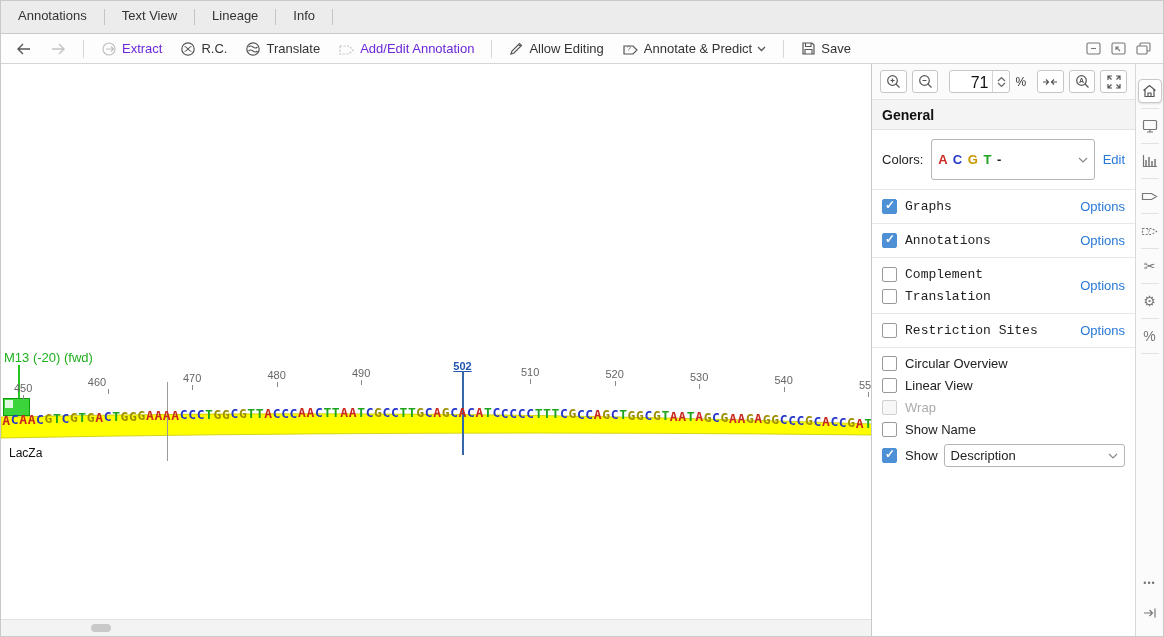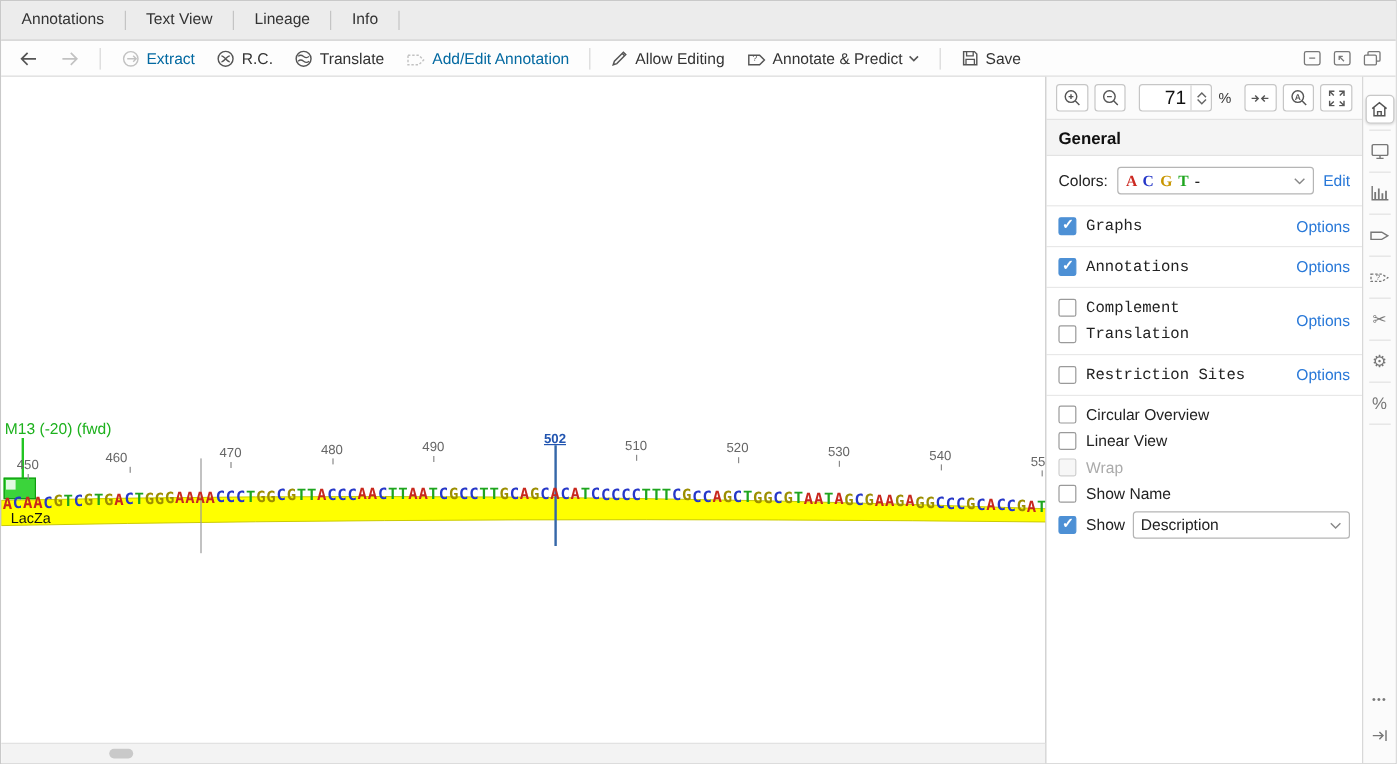--- a/index.html
+++ b/index.html
@@ -8,58 +8,58 @@
 
   
   .tabbar { height:33px; background:#ececec; display:flex; align-items:flex-end; border-bottom:1px solid #c9c9c9; }
   .tab { height:33px; line-height:31px; padding:0 17px; font-size:13px; color:#333; position:relative; cursor:default; }
   .tab.active { background:#fff; font-weight:bold; border-left:1px solid #c9c9c9; border-right:1px solid #c9c9c9; border-top:2px solid #b94b3c; margin-left:8px; margin-bottom:-1px; border-bottom:1px solid #fff; }
   .tab-div { width:1px; height:16px; background:#c4c4c4; align-self:center; }
 
   
   .toolbar { height:30px; background:#fdfdfd; border-bottom:1px solid #d5d5d5; display:flex; align-items:center; font-size:13px; color:#333; padding:0 8px; gap:4px; }
   .tbtn { display:flex; align-items:center; gap:5px; padding:3px 7px; border-radius:3px; white-space:nowrap; }
-  .tbtn.disabled { color:#0369a1; }
+  .tbtn.disabled { color:#6d28d9; }
   .tsep { width:1px; height:18px; background:#d8d8d8; margin:0 6px; }
   .tspacer { flex:1; }
   .winicons { display:flex; gap:10px; margin-right:4px; }
   .icon { display:inline-flex; align-items:center; justify-content:center; }
 
   
   .main { flex:1; display:flex; min-height:0; }
 
   
   .canvas { width:873px; position:relative; background:#fff; border-right:1px solid #c9c9c9; overflow:hidden; }
   .m13-label { position:absolute; left:3px; top:286px; color:#1db11d; font-size:13px; white-space:nowrap; }
   .m13-stem { position:absolute; left:17px; top:301px; width:2px; height:34px; background:#22c522; }
   .m13-box { position:absolute; left:2px; top:334px; width:27px; height:18px; background:#3bd43b; border:1.5px solid #0f9c0f; }
   .m13-box .inner { position:absolute; left:1px; top:1px; width:8px; height:8px; background:rgba(255,255,255,.85); }
   .ruler-label { position:absolute; font-size:11px; color:#666; transform:translateX(-50%); }
   .ruler-tick { position:absolute; width:1px; height:5px; background:#8a8a8a; }
   .cursor-label { position:absolute; font-size:11px; font-weight:bold; color:#2255b0; transform:translateX(-50%); text-decoration:underline; }
   .cursor-line { position:absolute; width:2px; background:#3567a8; }
   .marker-line { position:absolute; width:1px; background:#9a9a9a; }
   .base { position:absolute; width:10px; font-size:13px; font-weight:bold; text-align:center; font-family:"DejaVu Sans Mono","Liberation Mono",monospace; }
-  .lacza-label { position:absolute; left:8px; top:361px; font-size:12px; color:#111; }
+  .lacza-label { position:absolute; left:8px; top:382px; font-size:12px; color:#111; }
   .hscroll { position:absolute; left:0; bottom:0; width:872px; height:17px; background:#f3f3f3; border-top:1px solid #e2e2e2; }
   .hthumb { position:absolute; left:90px; top:4px; width:20px; height:8px; background:#c9c9c9; border-radius:4px; }
 
   
   .panel { width:263px; display:flex; flex-direction:column; background:#fff; font-size:13px; color:#222; }
   .zoomrow { height:36px; display:flex; align-items:center; gap:5px; padding:0 8px; background:#fbfbfb; border-bottom:1px solid #e3e3e3; }
   .zbtn { width:27px; height:23px; background:#fff; border:1px solid #c6c6c6; border-radius:3px; display:flex; align-items:center; justify-content:center; }
   .spinner { width:62px; height:23px; border:1px solid #c6c6c6; border-radius:3px; background:#fff; display:flex; margin-left:6px; }
   .spinner .val { flex:1; text-align:right; padding:3px 4px 0 0; font-size:16px; color:#111; }
   .spinner .arrows { width:17px; border-left:1px solid #d5d5d5; display:flex; flex-direction:column; align-items:center; justify-content:center; }
   .pct { font-size:12px; color:#333; margin-right:6px; }
   .phead { height:30px; display:flex; align-items:center; padding:0 10px; font-size:14px; font-weight:bold; color:#111; background:#f4f4f4; border-bottom:1px solid #e3e3e3; }
   .prow { display:flex; align-items:center; padding:9px 10px; border-bottom:1px solid #e8e8e8; }
   .prow .grow { flex:1;font-family:Liberation Mono, monospace; }
   .link { color:#2878d8; font-size:13px; }
-  .cselect { flex:1; height:23px; border:1px solid #b5b5b5; border-radius:3px; background:#fff; display:flex; align-items:center; padding:0 6px; margin:0 8px;font-family:Liberation Serif, serif; }
+  .cselect { flex:1; height:41px; border:1px solid #b5b5b5; border-radius:3px; background:#fff; display:flex; align-items:center; padding:0 6px; margin:0 8px; }
   .cselect .letters { flex:1; font-size:13px; font-weight:bold; letter-spacing:1px; }
   .checkbox { width:15px; height:15px; border:1px solid #9a9a9a; border-radius:2px; background:#fff; margin-right:8px; flex:0 0 auto; position:relative; }
   .checkbox.checked { background:#4d90d5; border-color:#4d90d5; }
   .checkbox.checked::after { content:"✓"; position:absolute; left:2px; top:-2px; color:#fff; font-size:12px; font-weight:bold; }
   .checkbox.disabled { border-color:#cfcfcf; background:#f7f7f7; }
   .stack { display:flex; flex-direction:column; gap:7px; }
   .cbrow { display:flex; align-items:center; }
   .viewblock { padding:8px 10px; display:flex; flex-direction:column; gap:7px; }
   .dim { color:#ababab; }
   .dselect { flex:1; height:23px; border:1px solid #b5b5b5; border-radius:3px; background:#fff; display:flex; align-items:center; padding:0 6px; margin-left:6px; }

